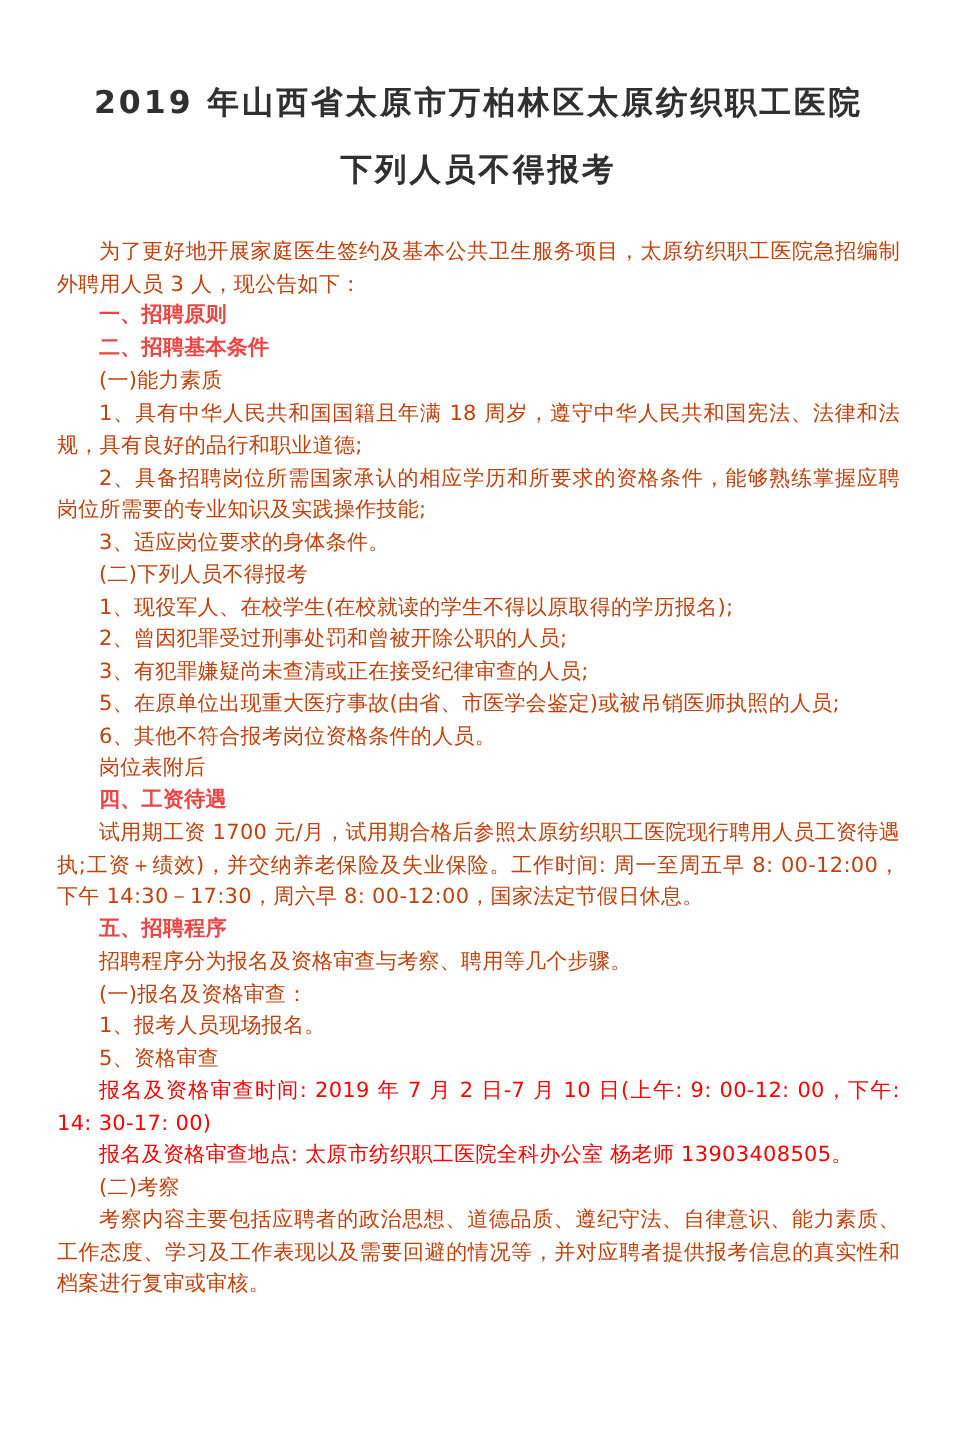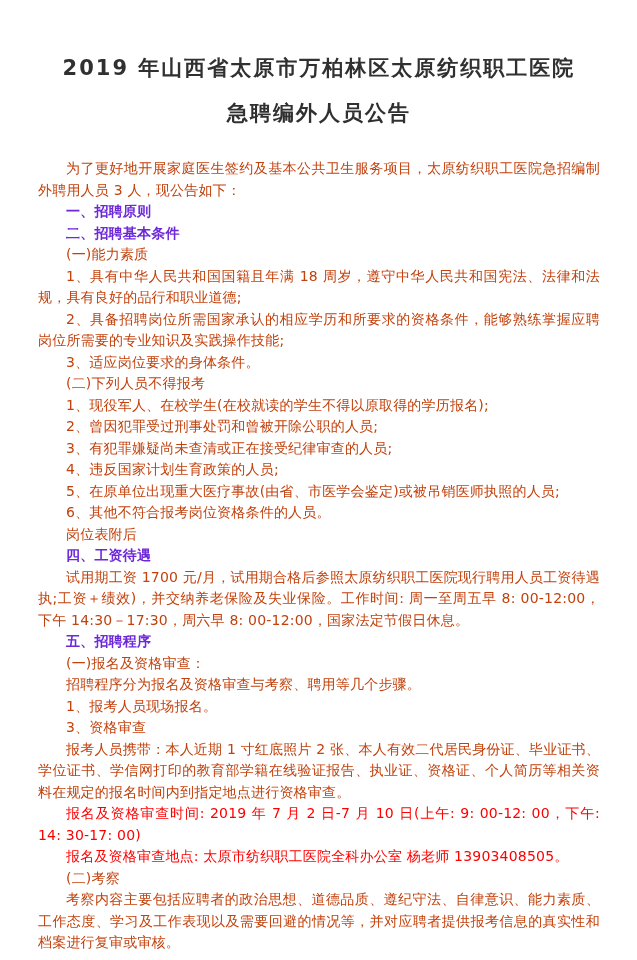--- a/index.html
+++ b/index.html
@@ -30,60 +30,59 @@
     margin: 0;
     font-size: 14px;
     line-height: 21.5px;
     color: #c2410c;
     text-align: justify;
     text-indent: 2em;
     letter-spacing: 0.2px;
   }
   .doc-body p.heading {
     font-weight: bold;
-    color: #6d28d9;
+    color: #ef4444;
+    font-family: Liberation Mono, monospace;
   }
   .doc-body p.red {
     font-weight: normal;
     color: #fe0000;
   }
 </style>
 </head>
 <body>
 
 <div class="page">
 
   <div class="doc-title">
     <div>2019 年山西省太原市万柏林区太原纺织职工医院</div>
-    <div>急聘编外人员公告</div>
+    <div>下列人员不得报考</div>
   </div>
 
   <div class="doc-body">
     <p class="body">为了更好地开展家庭医生签约及基本公共卫生服务项目，太原纺织职工医院急招编制外聘用人员 3 人，现公告如下：</p>
     <p class="heading">一、招聘原则</p>
     <p class="heading">二、招聘基本条件</p>
     <p class="body">(一)能力素质</p>
     <p class="body">1、具有中华人民共和国国籍且年满 18 周岁，遵守中华人民共和国宪法、法律和法规，具有良好的品行和职业道德;</p>
     <p class="body">2、具备招聘岗位所需国家承认的相应学历和所要求的资格条件，能够熟练掌握应聘岗位所需要的专业知识及实践操作技能;</p>
     <p class="body">3、适应岗位要求的身体条件。</p>
     <p class="body">(二)下列人员不得报考</p>
     <p class="body">1、现役军人、在校学生(在校就读的学生不得以原取得的学历报名);</p>
     <p class="body">2、曾因犯罪受过刑事处罚和曾被开除公职的人员;</p>
     <p class="body">3、有犯罪嫌疑尚未查清或正在接受纪律审查的人员;</p>
-    <p class="body">4、违反国家计划生育政策的人员;</p>
     <p class="body">5、在原单位出现重大医疗事故(由省、市医学会鉴定)或被吊销医师执照的人员;</p>
     <p class="body">6、其他不符合报考岗位资格条件的人员。</p>
     <p class="body">岗位表附后</p>
     <p class="heading">四、工资待遇</p>
     <p class="body">试用期工资 1700 元/月，试用期合格后参照太原纺织职工医院现行聘用人员工资待遇执;工资＋绩效)，并交纳养老保险及失业保险。工作时间: 周一至周五早 8: 00-12:00，下午 14:30－17:30，周六早 8: 00-12:00，国家法定节假日休息。</p>
     <p class="heading">五、招聘程序</p>
+    <p class="body">招聘程序分为报名及资格审查与考察、聘用等几个步骤。</p>
     <p class="body">(一)报名及资格审查：</p>
-    <p class="body">招聘程序分为报名及资格审查与考察、聘用等几个步骤。</p>
     <p class="body">1、报考人员现场报名。</p>
-    <p class="body">3、资格审查</p>
-    <p class="body">报考人员携带：本人近期 1 寸红底照片 2 张、本人有效二代居民身份证、毕业证书、学位证书、学信网打印的教育部学籍在线验证报告、执业证、资格证、个人简历等相关资料在规定的报名时间内到指定地点进行资格审查。</p>
+    <p class="body">5、资格审查</p>
     <p class="red">报名及资格审查时间: 2019 年 7 月 2 日-7 月 10 日(上午: 9: 00-12: 00，下午: 14: 30-17: 00)</p>
     <p class="red">报名及资格审查地点: 太原市纺织职工医院全科办公室 杨老师 13903408505。</p>
     <p class="body">(二)考察</p>
     <p class="body">考察内容主要包括应聘者的政治思想、道德品质、遵纪守法、自律意识、能力素质、工作态度、学习及工作表现以及需要回避的情况等，并对应聘者提供报考信息的真实性和档案进行复审或审核。</p>
   </div>
 
 </div>
 
 </body></html>

